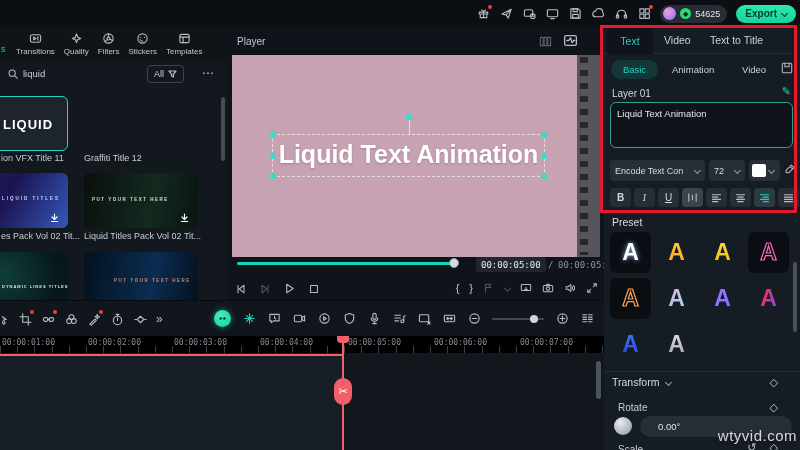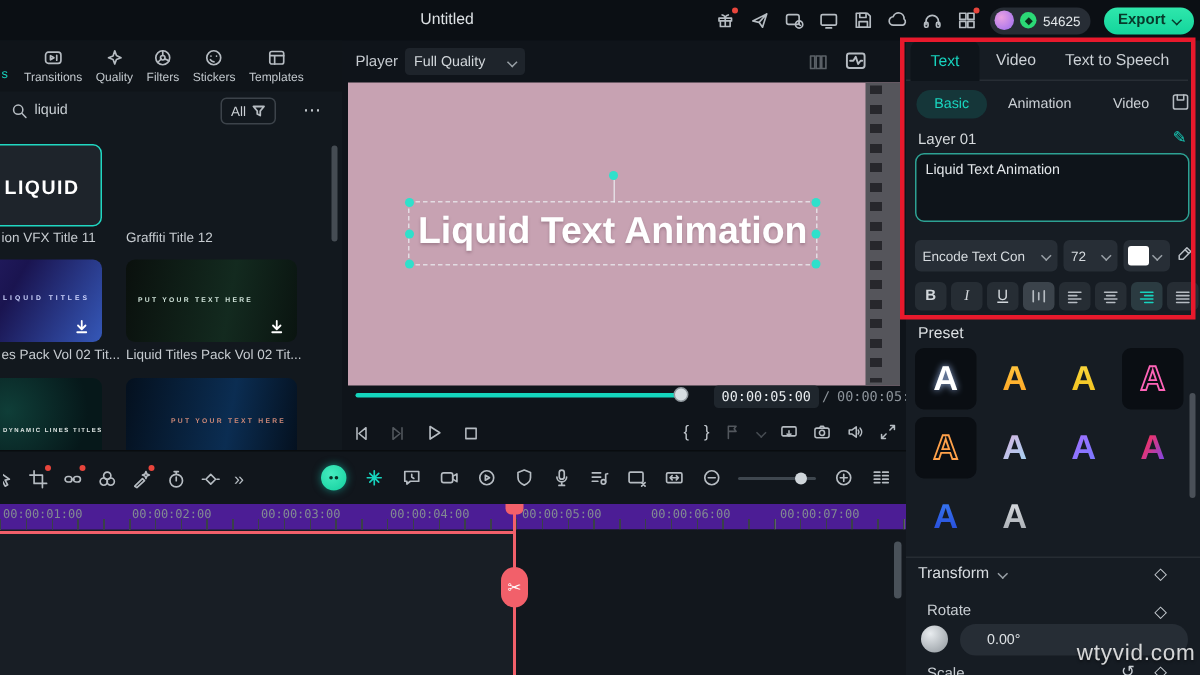--- a/index.html
+++ b/index.html
@@ -48,21 +48,21 @@
 .ti{position:relative;width:14px;height:14px;display:flex;align-items:center;justify-content:center}
 .bot{width:17px;height:17px;border-radius:50%;background:radial-gradient(circle at 40% 35%,#45ecbf,#12cf9e);box-shadow:0 0 6px rgba(23,211,190,.55);display:flex;align-items:center;justify-content:center}
 .teal .si{stroke:#17d3be}
 .more-g{font-size:12px;color:#b6bcc2;line-height:1}
 .zslider{width:52px;height:2px;background:#3f474f;border-radius:1px;position:relative}
 .zknob{position:absolute;left:38px;top:-3px;width:8px;height:8px;border-radius:50%;background:#cfd5da}
 .trackcaret{width:5px;height:5px;border-right:1.3px solid #8a9097;border-bottom:1.3px solid #8a9097;transform:rotate(45deg)}
 
 
 .tl{left:0;top:336px;width:604px;height:114px;background:#181e25}
-.ruler{position:absolute;left:0;top:0;width:604px;height:17px;background:#4c1d95}
+.ruler{position:absolute;left:0;top:0;width:604px;height:17px;background:#000000}
 .rl{position:absolute;top:2px;font-family:"DejaVu Sans Mono",monospace;font-size:8px;color:#828a92;white-space:nowrap}
 .ticks{position:absolute;left:0;top:10px;width:604px;height:7px;
  background:repeating-linear-gradient(90deg,#3a4148 0 1px,transparent 1px 17.2px),
             repeating-linear-gradient(90deg,#5b626a 0 1px,transparent 1px 86px)}
 .tlafter{position:absolute;left:343px;top:17px;width:261px;height:97px;background:#12171d}
 .redline{position:absolute;left:0;top:18px;width:343px;height:2px;background:#f2606a}
 .clipA{position:absolute;left:0;top:64px;width:343px;height:22px;background:linear-gradient(180deg,#5e76e0,#4f66cf);border:1px solid #eef2f5;border-radius:4px}
 .clipA .lbl{position:absolute;left:4px;top:3px;font-size:9px;color:#fff;display:flex;align-items:center;gap:3px}
 .gem{color:#ff5fa8;font-size:8px;background:#23284a;border-radius:2px;padding:0 2px;line-height:10px}
 .clipB{position:absolute;left:0;top:88px;width:343px;height:26px;background:#c794a4}
@@ -143,21 +143,20 @@
 
 .anno{left:600px;top:25px;width:197px;height:188px;border:3px solid #e8192c;z-index:50;pointer-events:none}
 .wm{right:3px;bottom:6px;font-size:15px;color:rgba(255,255,255,.82);letter-spacing:.5px;z-index:60;text-shadow:0 1px 2px rgba(0,0,0,.4)}
 </style>
 </head>
 <body>
 
 <div id="app">
 
   <div class="abs topbar">
-    <div class="tb-title">Untitled</div>
     <div class="tb-right">
       <span class="tbi">
           <svg width="13" height="13" viewBox="0 0 14 14" class="si">
             <path d="M2.5 5.5h9v2h-9zM3.5 7.5h7v4h-7zM7 5.5v6M4.8 3.2c1 .2 2.2 1.2 2.2 2.3M9.2 3.2c-1 .2-2.2 1.2-2.2 2.3"></path>
           </svg>
           <span class="dot"></span>
         </span>
       <span class="tbi">
           <svg width="13" height="13" viewBox="0 0 14 14" class="si">
             <path d="M2 7.5L12 2.5 9 12 6.5 8.5zM6.5 8.5L12 2.5"></path>
@@ -453,24 +452,20 @@
     <div class="phline"></div>
     <div class="phhead"></div>
     <div class="scis">
         <span>✂</span>
       </div>
     <div class="tlscroll"></div>
   </div>
 
   <div class="abs player">
     <span class="plabel">Player</span>
-    <span class="quality">
-      <span>Full Quality</span>
-      <span class="chev"></span>
-    </span>
     <span class="ph-ic1">
         <svg width="13" height="13" viewBox="0 0 14 14" class="si">
           <rect x="1.5" y="2.5" width="3" height="9"></rect>
           <rect x="5.5" y="2.5" width="3" height="9"></rect>
           <rect x="9.5" y="2.5" width="3" height="9"></rect>
         </svg>
       </span>
     <span class="ph-ic2">
         <svg width="15" height="15" viewBox="0 0 14 14" class="si">
           <rect x="1.5" y="2.5" width="11" height="9" rx="1.5"></rect>
@@ -555,21 +550,21 @@
             <path d="M2 12l3.5-3.5M12 2L8.5 5.5M2 12v-3M2 12h3M12 2v3M12 2H9"></path>
           </svg>
         </span>
     </div>
   </div>
 
   <div class="abs rp">
     <div class="rtabs">
       <span class="rtabA">Text</span>
       <span class="rtabB">Video</span>
-      <span class="rtabC">Text to Speech</span>
+      <span class="rtabC">Text to Title</span>
     </div>
     <span class="pill">Basic</span>
     <span class="sub2">Animation</span>
     <span class="sub3">Video</span>
     <span class="saveic">
         <svg width="12" height="12" viewBox="0 0 14 14" class="si">
           <rect x="1.5" y="1.5" width="11" height="11" rx="1.5"></rect>
           <path d="M4.5 1.5v4h5v-4"></path>
         </svg>
       </span>

